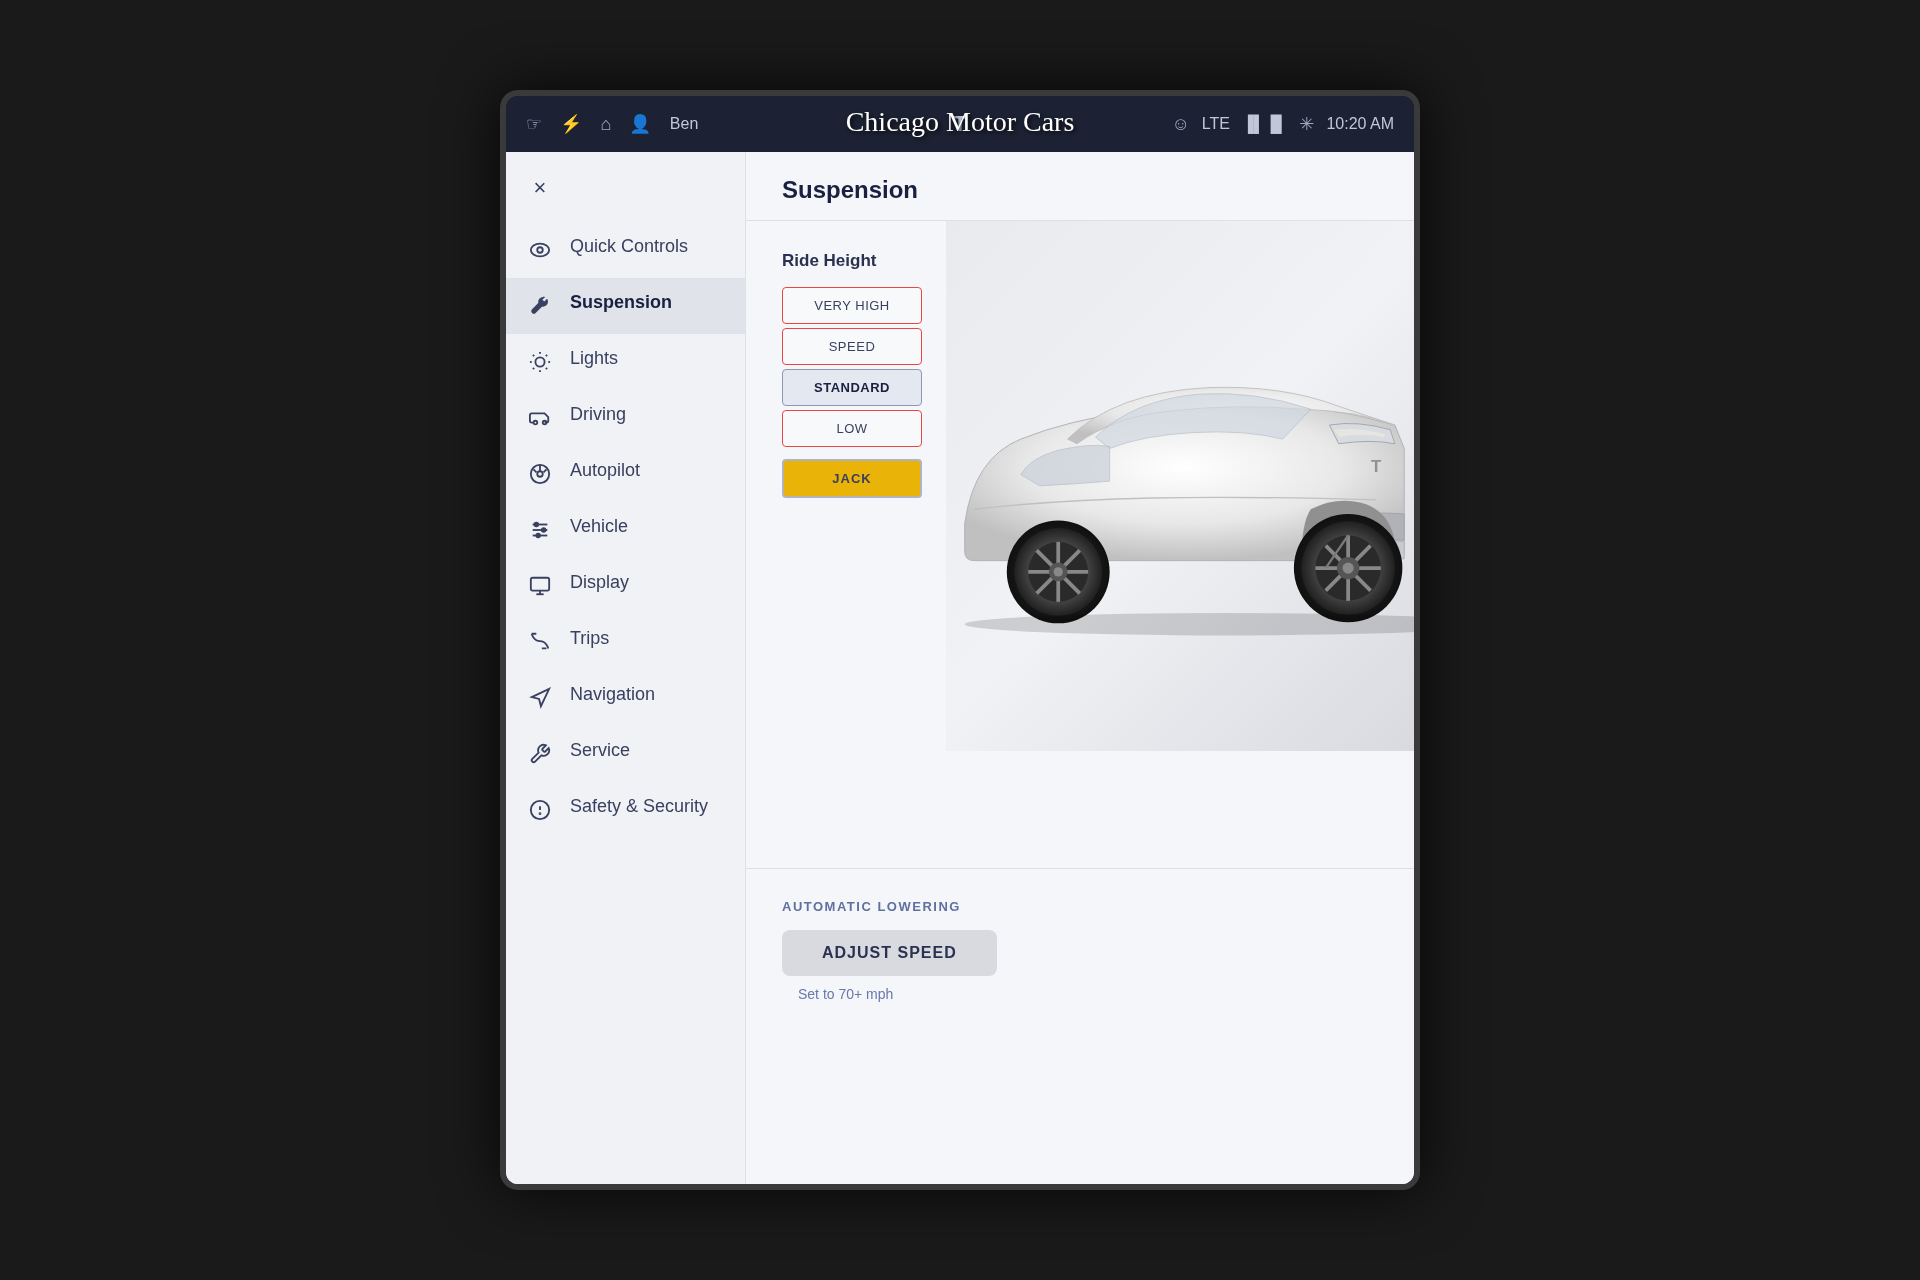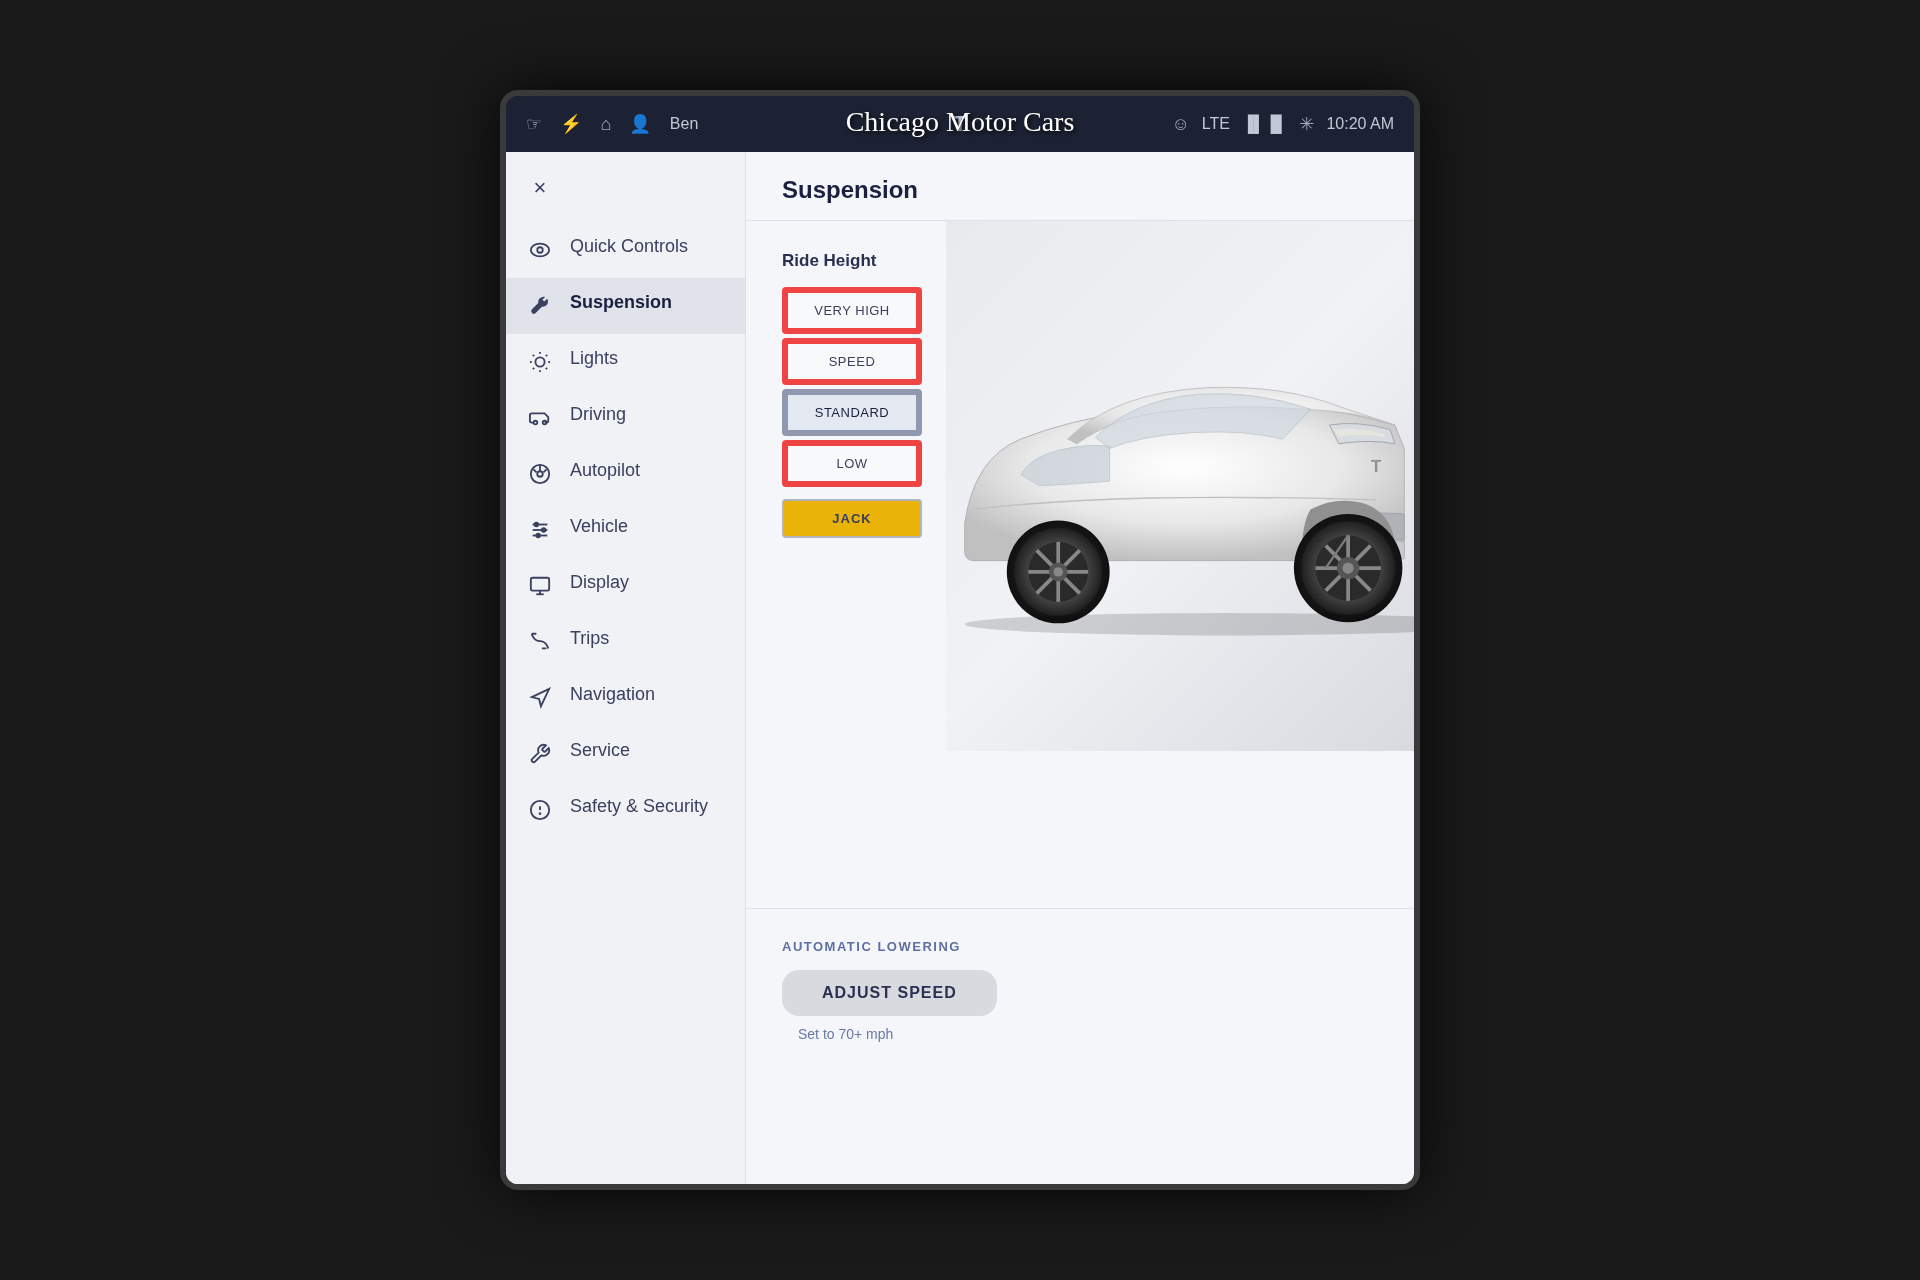--- a/index.html
+++ b/index.html
@@ -222,35 +222,35 @@
 
     .ride-height-buttons {
       display: flex;
       flex-direction: column;
       gap: 4px;
       width: 140px;
     }
 
     .ride-btn {
       padding: 10px 16px;
-      border: 6px solid #ef4444;
+      border: 1px solid #ef4444;
       background: #f8f9fb;
       color: #3a4060;
       font-size: 13px;
       font-weight: 500;
       text-align: center;
       cursor: pointer;
       border-radius: 4px;
       letter-spacing: 0.5px;
       transition: background 0.1s;
     }
 
     .ride-btn.selected {
       background: #e4e8f0;
-      font-weight: 400;
+      font-weight: 700;
       border-color: #9098b0;
       color: #1a2040;
     }
 
     .ride-btn.jack {
       background: #eab308;
       border: 2px solid #b0b4bc;
       font-weight: 700;
       letter-spacing: 1px;
     }
@@ -267,21 +267,21 @@
       font-weight: 600;
       color: #6070a0;
       letter-spacing: 1.5px;
       margin-bottom: 16px;
       text-transform: uppercase;
     }
 
     .adjust-speed-btn {
       background: #d8dae0;
       border: none;
-      border-radius: 17px;
+      border-radius: 8px;
       padding: 14px 40px;
       font-size: 16px;
       font-weight: 700;
       color: #2a3050;
       cursor: pointer;
       letter-spacing: 1px;
       display: inline-block;
       min-width: 200px;
       text-align: center;
     }

